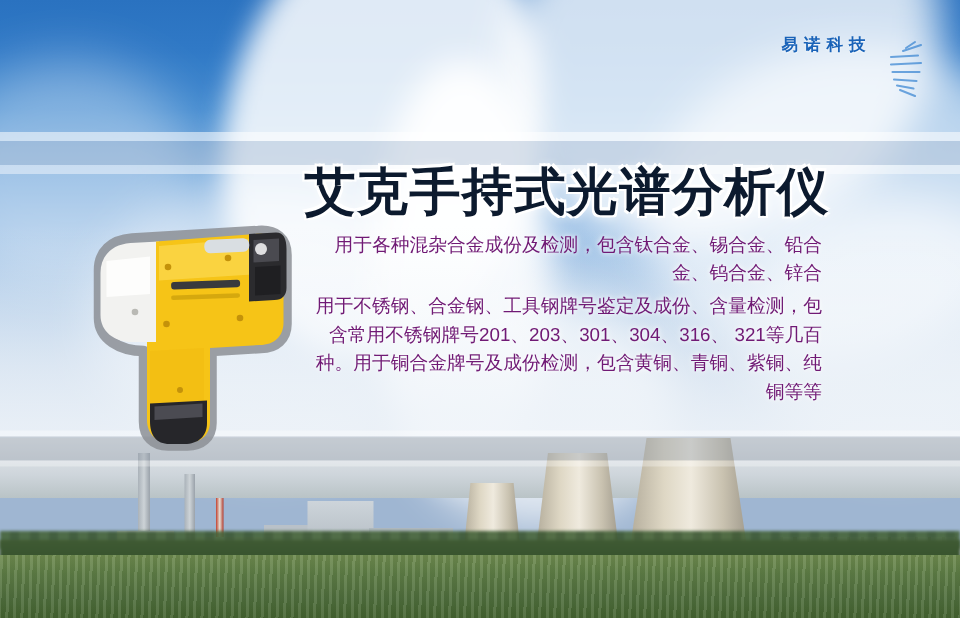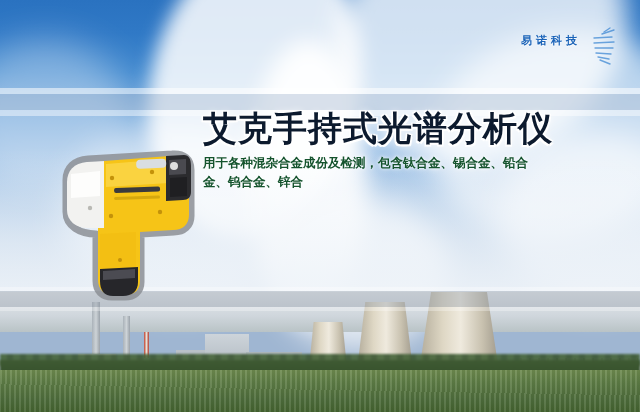--- a/index.html
+++ b/index.html
@@ -74,39 +74,40 @@
 
   
   .logo{position:absolute;right:16px;top:20px;width:146px;height:56px;text-align:center;}
   .logo-mark{
     font-family:"DejaVu Sans",sans-serif;
     font-size:34px;font-weight:bold;color:#1a63b8;letter-spacing:-1px;
     line-height:34px;text-shadow:0 1px 2px rgba(255,255,255,.8);
   }
   .logo-mark .lo{letter-spacing:-4px;}
   .logo-sub{
-    margin-top:13px;font-size:11px;color:#1a63b8;letter-spacing:4px;font-weight:bold;
+    margin-top:2px;font-size:11px;color:#1a63b8;letter-spacing:4px;font-weight:bold;
     text-shadow:0 1px 1px rgba(255,255,255,.85);
   }
   .starburst{position:absolute;right:2px;top:26px;width:48px;height:40px;opacity:.8;}
 
   
   .copy{position:absolute;left:203px;top:112px;width:420px;}
   .title{
     font-size:34px;font-weight:bold;color:#0c1a2e;letter-spacing:1px;
     margin:0 0 10px 0;line-height:32px;
     text-shadow:
       -1.5px -1.5px 0 #ffffff, 1.5px -1.5px 0 #ffffff,
       -1.5px  1.5px 0 #ffffff, 1.5px  1.5px 0 #ffffff,
        0 0 7px rgba(255,255,255,.95);
   }
   .para{
-    font-size:12.5px;font-weight:bold;color:#14532d;line-height:19px;
+    font-size:12.5px;font-weight:normal;color:#701a75;line-height:19px;
     margin:0 0 3px 0;width:345px;
     text-shadow:0 0 3px rgba(255,255,255,.95),0 0 6px rgba(255,255,255,.8);
+    text-align:right;
   }
 
   
   .gun{position:absolute;left:48px;top:142px;width:160px;height:160px;}
   .gun svg{display:block;}
 </style>
 </head>
 <body>
 
 <div class="banner">
@@ -210,15 +211,16 @@
     </g>
   </svg>
 
   <div class="logo">
     <div class="logo-sub">易诺科技</div>
   </div>
 
   <div class="copy">
     <h1 class="title">艾克手持式光谱分析仪</h1>
     <p class="para">用于各种混杂合金成份及检测，包含钛合金、锡合金、铅合金、钨合金、锌合</p>
+    <p class="para">用于不锈钢、合金钢、工具钢牌号鉴定及成份、含量检测，包含常用不锈钢牌号201、203、301、304、316、 321等几百种。用于铜合金牌号及成份检测，包含黄铜、青铜、紫铜、纯铜等等</p>
   </div>
 
 </div>
 
 </body></html>

